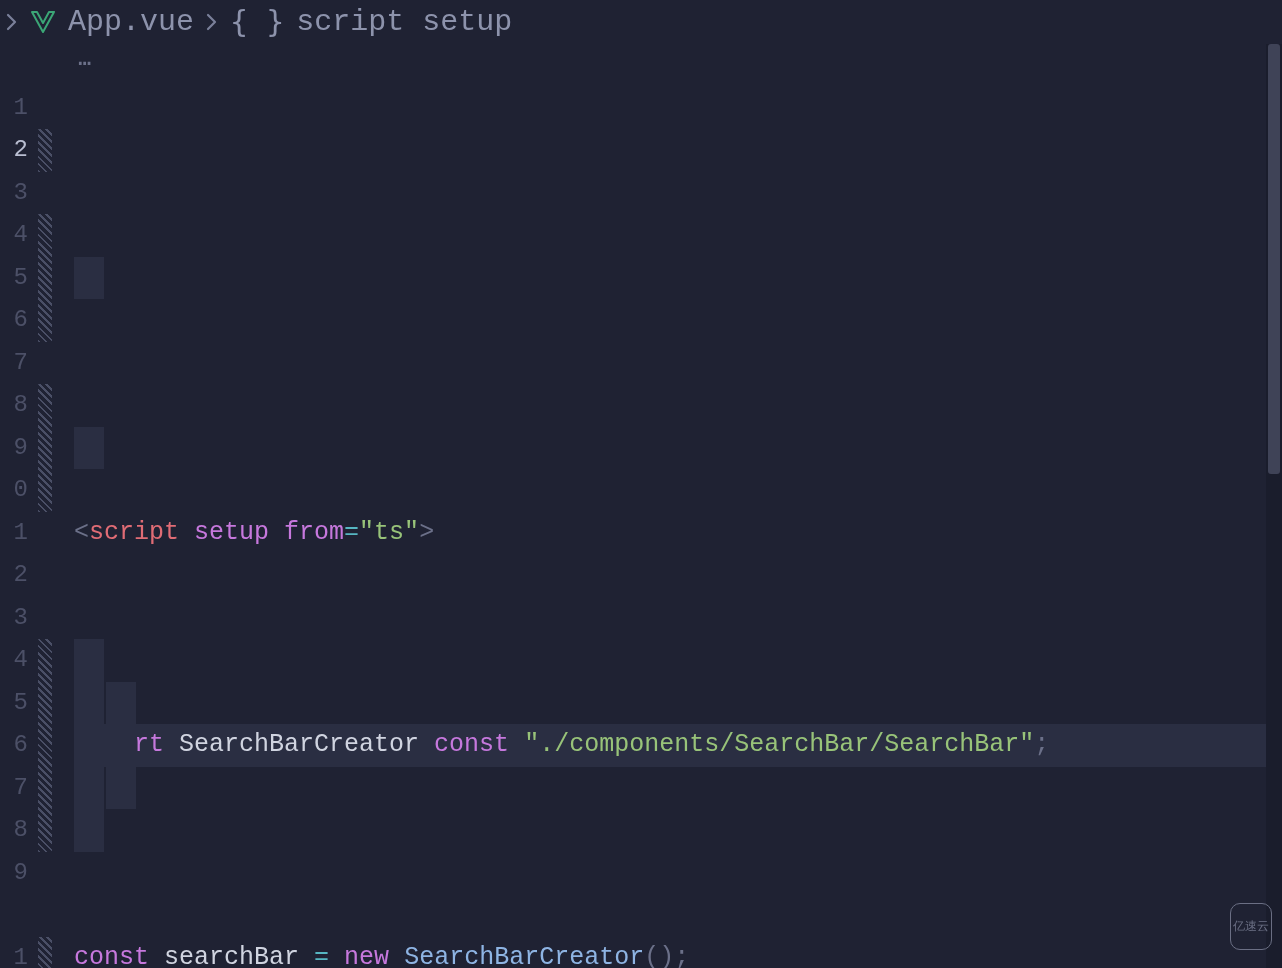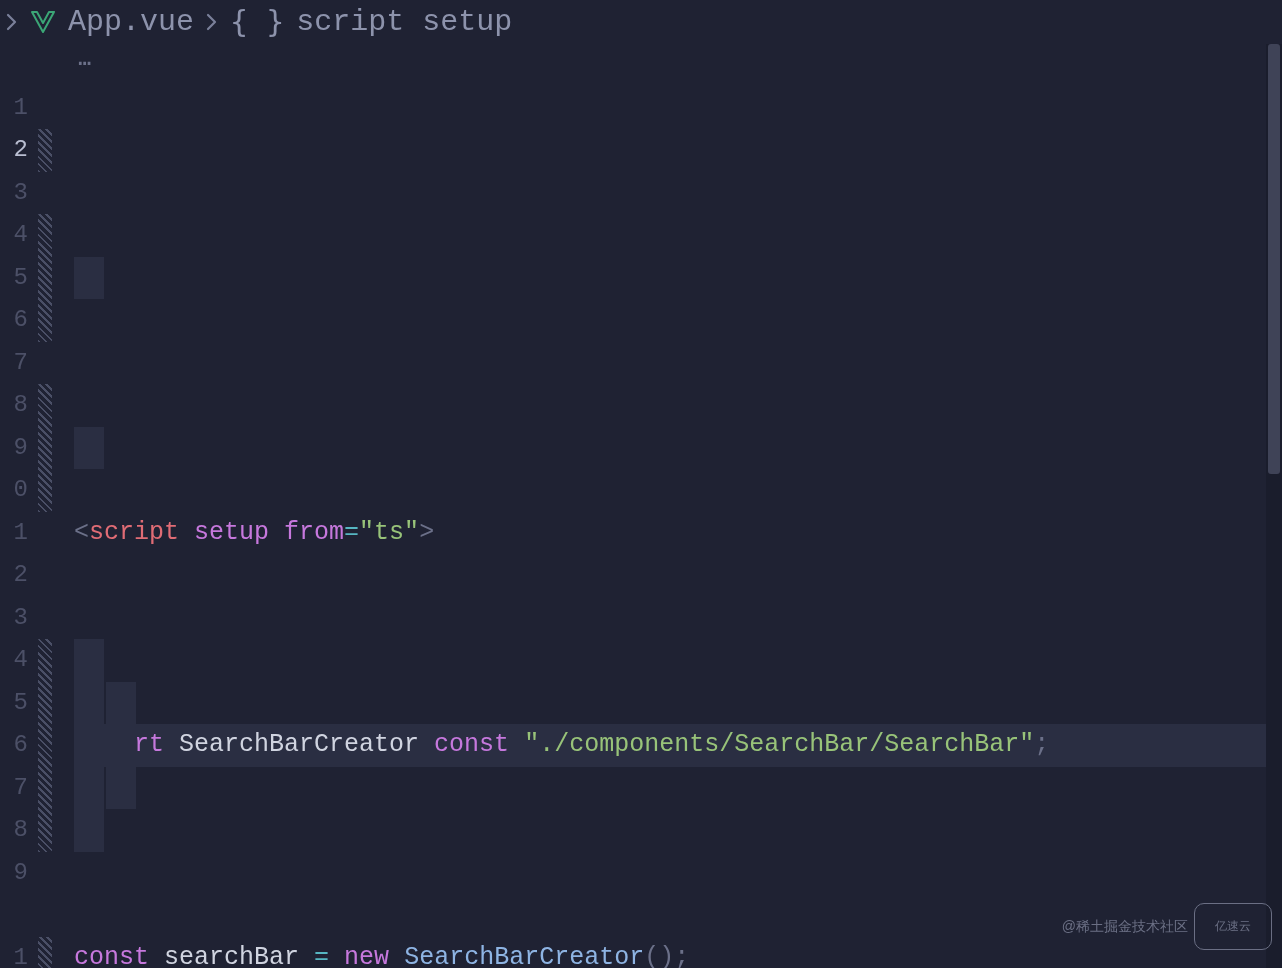--- a/index.html
+++ b/index.html
@@ -106,21 +106,21 @@
     font-size: 14px;
     font-family: sans-serif;
     display: flex;
     align-items: center;
     gap: 6px;
     opacity: .8;
   }
   .watermark .cloud {
     border: 1.5px solid #7e8399;
     border-radius: 10px;
-    padding: 1px 20px 2px;
+    padding: 1px 2px 2px;
     font-size: 12px;
   }
 
   .scrollbar {
     position: absolute;
     right: 0;
     top: 44px;
     width: 16px;
     height: 924px;
     background: #1a1d2c;
@@ -270,15 +270,14 @@
     
 
   </div>
 </div>
 
 <div class="scrollbar">
   <div class="scroll-thumb"></div>
 </div>
 
 <div class="watermark">
-  <span>@稀土掘金技术社区</span>
   <span class="cloud">亿速云</span>
 </div>
 
 </body></html>

